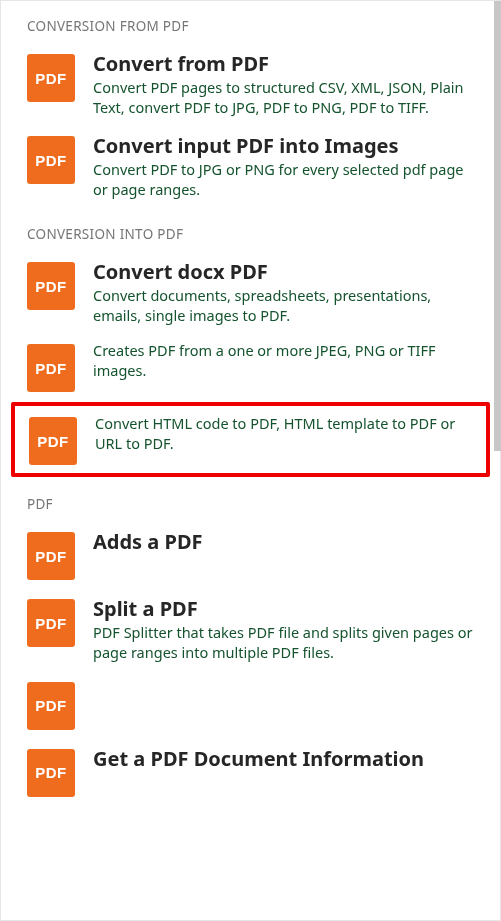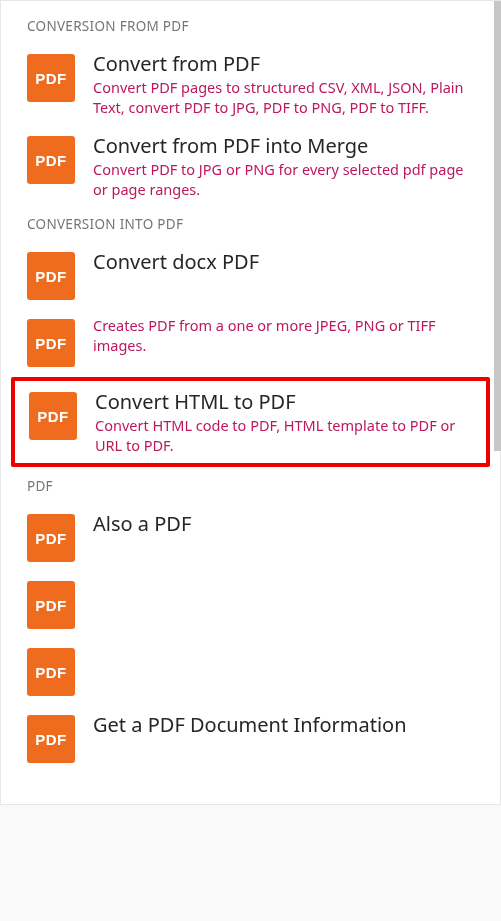--- a/index.html
+++ b/index.html
@@ -5,31 +5,32 @@
   * { box-sizing: border-box; margin: 0; padding: 0; }
   html, body {
     width: 501px;
     height: 921px;
     overflow: hidden;
     font-family: "Segoe UI", system-ui, -apple-system, sans-serif;
     background: #f9f9f9;
   }
   .panel {
     width: 501px;
-    height: 805px;
+    height: 921px;
     background: #ffffff;
     border: 1px solid #e6e6e6;
     padding: 8px 0 0 0;
     overflow: hidden;
   }
   .section-header {
     font-size: 13.5px;
     color: #767676;
     letter-spacing: 0.3px;
     padding: 8px 26px 8px 26px;
+    margin-top: 10px;
   }
   .section-header:first-child { margin-top: 0; }
   .item {
     display: flex;
     align-items: flex-start;
     padding: 8px 26px 8px 26px;
     cursor: pointer;
   }
   .icon {
     flex: 0 0 48px;
@@ -45,27 +46,27 @@
     font-size: 15px;
     font-family: Arial, sans-serif;
     letter-spacing: 0.5px;
     margin-right: 18px;
     margin-top: 3px;
   }
   .text { flex: 1 1 auto; min-width: 0; }
   .title {
     font-size: 20px;
     color: #262626;
-    font-weight: 400;
+    font-weight: 700;
     line-height: 1.25;
     margin-bottom: 2px;
   }
   .desc {
     font-size: 14.5px;
-    color: #be185d;
+    color: #14532d;
     line-height: 1.35;
   }
   .highlight {
     border: 4px solid #ee0000;
     border-radius: 2px;
     margin: 2px 10px 2px 10px;
   }
   .highlight .item { padding-left: 14px; padding-right: 14px; }
   .scrollbar {
     position: absolute;
@@ -90,62 +91,66 @@
     <div class="icon">PDF</div>
     <div class="text">
       <div class="title">Convert from PDF</div>
       <div class="desc">Convert PDF pages to structured CSV, XML, JSON, Plain Text, convert PDF to JPG, PDF to PNG, PDF to TIFF.</div>
     </div>
   </div>
 
   <div class="item">
     <div class="icon">PDF</div>
     <div class="text">
-      <div class="title">Convert from PDF into Merge</div>
+      <div class="title">Convert input PDF into Images</div>
       <div class="desc">Convert PDF to JPG or PNG for every selected pdf page or page ranges.</div>
     </div>
   </div>
 
   <div class="section-header">CONVERSION INTO PDF</div>
 
   <div class="item">
     <div class="icon">PDF</div>
     <div class="text">
       <div class="title">Convert docx PDF</div>
+      <div class="desc">Convert documents, spreadsheets, presentations, emails, single images to PDF.</div>
     </div>
   </div>
 
   <div class="item">
     <div class="icon">PDF</div>
     <div class="text">
       <div class="desc">Creates PDF from a one or more JPEG, PNG or TIFF images.</div>
     </div>
   </div>
 
   <div class="highlight">
     <div class="item">
       <div class="icon">PDF</div>
       <div class="text">
-        <div class="title">Convert HTML to PDF</div>
         <div class="desc">Convert HTML code to PDF, HTML template to PDF or URL to PDF.</div>
       </div>
     </div>
   </div>
 
   <div class="section-header">PDF</div>
 
   <div class="item">
     <div class="icon">PDF</div>
     <div class="text">
-      <div class="title">Also a PDF</div>
+      <div class="title">Adds a PDF</div>
     </div>
   </div>
 
   <div class="item">
     <div class="icon">PDF</div>
+    <div class="text">
+      <div class="title">Split a PDF</div>
+      <div class="desc">PDF Splitter that takes PDF file and splits given pages or page ranges into multiple PDF files.</div>
+    </div>
   </div>
 
   <div class="item">
     <div class="icon">PDF</div>
   </div>
 
   <div class="item">
     <div class="icon">PDF</div>
     <div class="text">
       <div class="title">Get a PDF Document Information</div>

